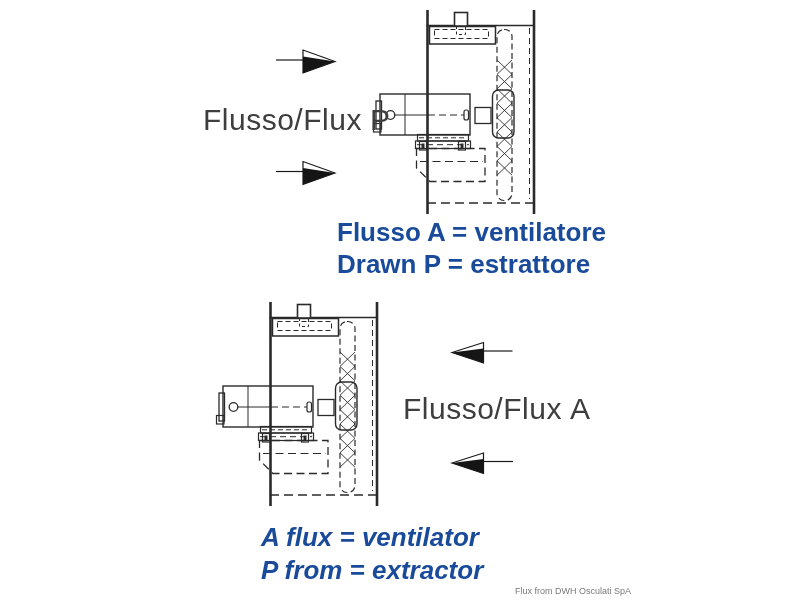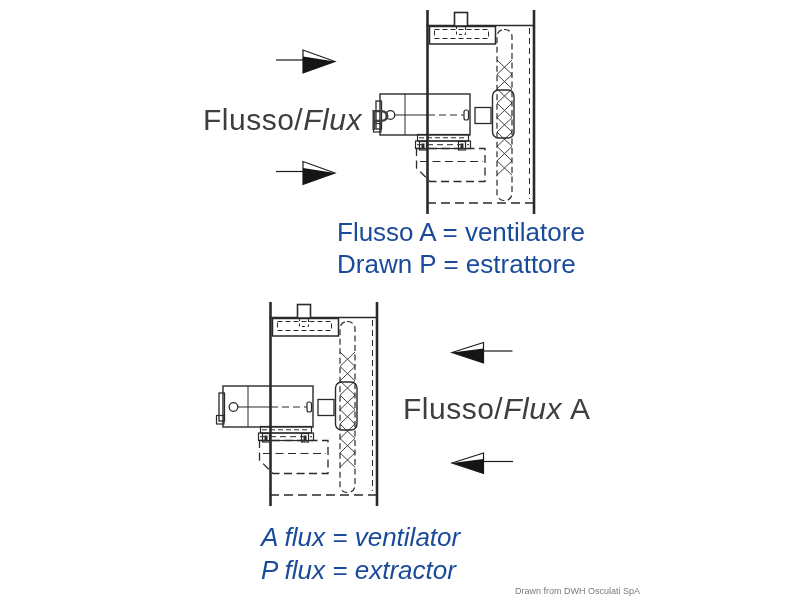--- a/index.html
+++ b/index.html
@@ -12,26 +12,26 @@
   }
   .drawing{position:absolute;left:0;top:0;}
   .flow-label{
     position:absolute;
     font-size:30px;
     font-weight:300;
     color:#3e3e3e;
     letter-spacing:0.5px;
     white-space:nowrap;
   }
-  .flow-label .it{font-style:italic;text-align:center;}
+  .flow-label .it{text-align:center;}
   .flow-label .suffix{margin-left:8px;}
   .caption{
     position:absolute;
     font-size:26px;
-    font-weight:normal;
+    font-weight:bold;
     line-height:32px;
     color:#1a4b9b;
     white-space:nowrap;
   }
   .caption.en{font-style:italic;line-height:32.5px;}
   .credit{
     position:absolute;
     font-size:9px;
     color:#7a7a7a;
     white-space:nowrap;
@@ -117,18 +117,18 @@
     <div>Flusso A = ventilatore</div>
     <div>Drawn P = estrattore</div>
   </div>
 
   <div class="flow-label" style="left:403px;top:392px">
     <span>Flusso/</span><span class="it">Flux</span><span class="suffix">A</span>
   </div>
 
   <div class="caption en" style="left:261px;top:521px">
     <div>A flux = ventilator</div>
-    <div>P flux = extractor</div>
+    <div>P from = extractor</div>
   </div>
 
-  <div class="credit" style="left:515px;top:586px">Drawn from DWH Osculati SpA</div>
+  <div class="credit" style="left:515px;top:586px">Flux from DWH Osculati SpA</div>
 
 </div>
 
 </body></html>

